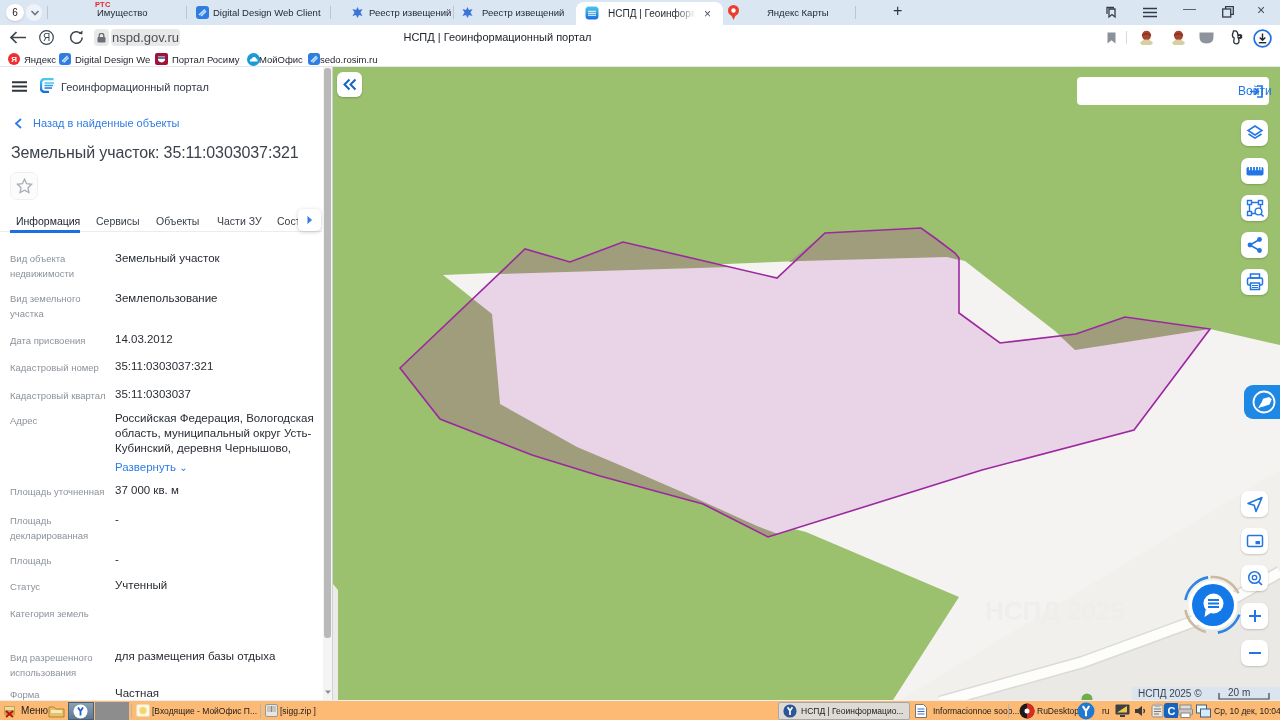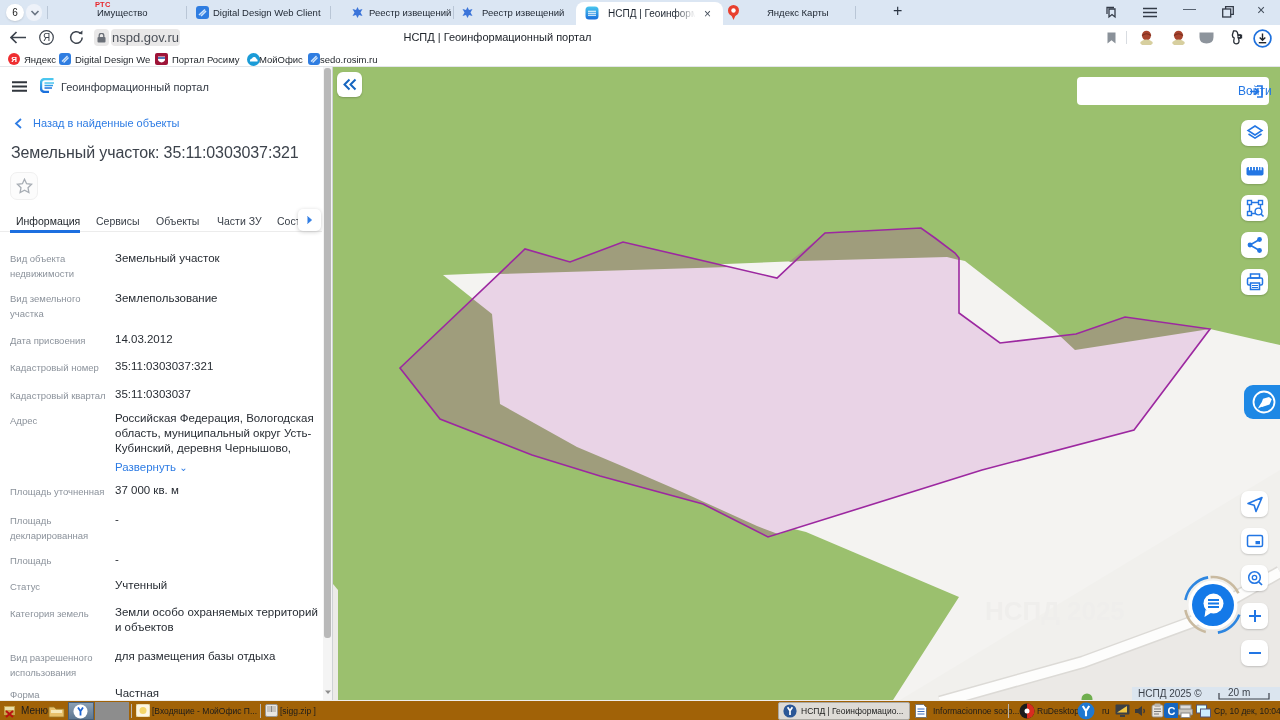--- a/index.html
+++ b/index.html
@@ -23,21 +23,21 @@
   #sidebar { position:absolute; left:0; top:67px; width:332px; height:633px; background:#fff; }
   .lbl { position:absolute; font-size:9.5px; color:#8b929b; line-height:15.2px; width:100px; }
   .val { position:absolute; left:115px; font-size:11.5px; color:#272c33; line-height:15.2px; width:206px; }
 
   
   #map { position:absolute; left:332px; top:67px; width:948px; height:633px; background:#9bc06e; }
   .mbtn { position:absolute; left:909px; width:27px; height:26px; background:#fff; border-radius:7px; box-shadow:0 1px 2px rgba(0,0,0,.18); }
   .mbtn svg { position:absolute; left:3.5px; top:3px; }
 
   
-  #taskbar { position:absolute; left:0; top:700px; width:1280px; height:20px; background:#a16207; border-top:1px solid #efeeec; font-size:8.5px; color:#1c1c1c; }
+  #taskbar { position:absolute; left:0; top:700px; width:1280px; height:20px; background:#fdba74; border-top:1px solid #efeeec; font-size:8.5px; color:#1c1c1c; }
   .tb { position:absolute; top:5px; white-space:nowrap; }
 </style></head>
 <body>
 <div id="stage">
 
   <div id="tabbar">
     <div class="abs" style="left:6px;top:4px;width:18px;height:17px;background:#fff;border-radius:9px;box-shadow:0 1px 2px rgba(0,0,0,.12);font-size:10px;color:#222;text-align:center;line-height:17px;">6</div>
     <div class="abs" style="left:26px;top:4px;width:16px;height:17px;background:#eef2f9;border-radius:9px;"></div>
     <svg class="abs" style="left:30px;top:9px" width="10" height="8">
         <path d="M1.5 2 L5 5.5 L8.5 2" stroke="#6b7684" stroke-width="1.6" fill="none"></path>
@@ -227,21 +227,20 @@
     <div class="val" style="top:393px;color:#2e7ce4;font-size:11.5px;">Развернуть <span style="text-decoration:none;font-size:10px;">⌄</span></div>
     <div class="lbl" style="left:10px;top:417px;">Площадь уточненная</div>
     <div class="val" style="top:416px;">37 000 кв. м</div>
     <div class="lbl" style="left:10px;top:446px;">Площадь декларированная</div>
     <div class="val" style="top:445px;">-</div>
     <div class="lbl" style="left:10px;top:486px;">Площадь</div>
     <div class="val" style="top:485px;">-</div>
     <div class="lbl" style="left:10px;top:512px;">Статус</div>
     <div class="val" style="top:511px;">Учтенный</div>
     <div class="lbl" style="left:10px;top:539px;">Категория земель</div>
-    <div class="val" style="top:538px;">Земли особо охраняемых территорий и объектов</div>
     <div class="lbl" style="left:10px;top:583px;">Вид разрешенного использования</div>
     <div class="val" style="top:582px;">для размещения базы отдыха</div>
     <div class="lbl" style="left:10px;top:620px;">Форма</div>
     <div class="val" style="top:619px;">Частная</div>
 
     <div class="abs" style="left:323px;top:0;width:9px;height:633px;background:#f4f4f4;"></div>
     <div class="abs" style="left:324px;top:1px;width:7px;height:570px;background:#b9b9b9;border-radius:3px;"></div>
     <svg class="abs" style="left:324px;top:621px" width="8" height="8">
         <path d="M1 2.5 L4 6 L7 2.5 Z" fill="#8f8f8f"></path>
       </svg>

